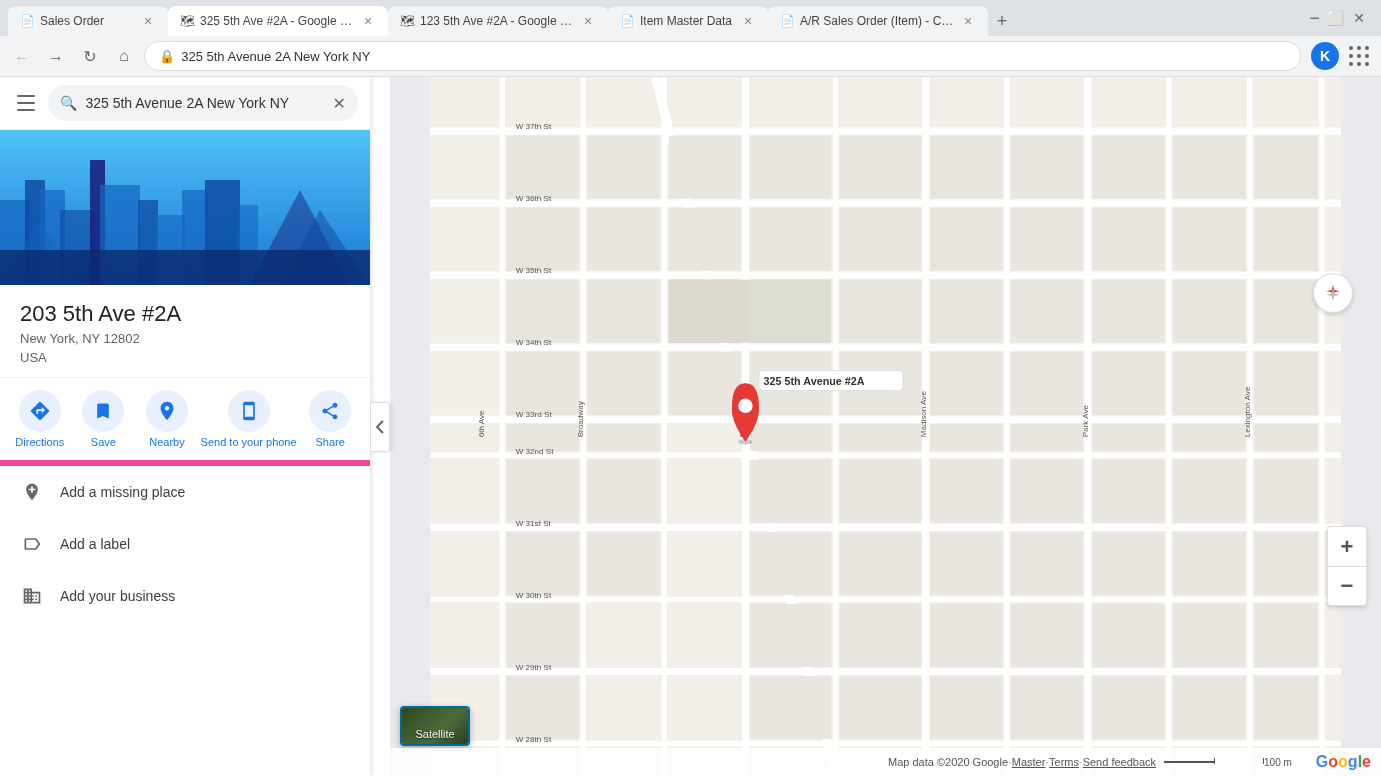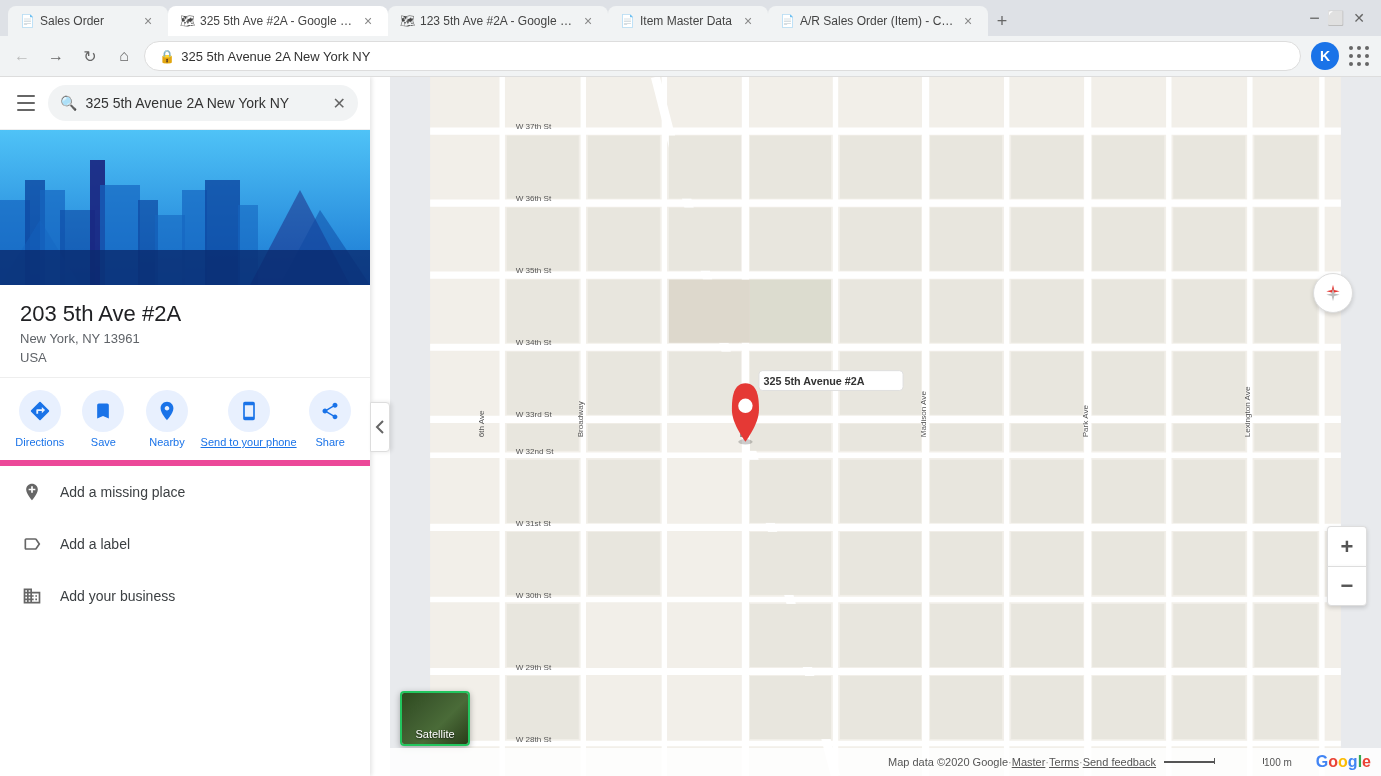--- a/index.html
+++ b/index.html
@@ -63,21 +63,21 @@
 
     
     .map-area { flex: 1; position: relative; background: #e8eaed; overflow: hidden; }
     .map-ctrl-btn { width: 40px; height: 40px; background: #fff; border: 1px solid #ddd; display: flex; align-items: center; justify-content: center; cursor: pointer; font-size: 20px; color: #444; box-shadow: 0 2px 4px rgba(0,0,0,0.15); }
     .map-ctrl-btn:first-child { border-radius: 4px 4px 0 0; }
     .map-ctrl-btn:last-child { border-radius: 0 0 4px 4px; }
 
     .map-compass { position: absolute; right: 14px; bottom: 205px; width: 40px; height: 40px; background: #fff; border-radius: 50%; border: 1px solid #ddd; display: flex; align-items: center; justify-content: center; cursor: pointer; box-shadow: 0 2px 4px rgba(0,0,0,0.15); }
 
     .map-satellite-btn { position: absolute; left: 10px; bottom: 30px; }
-    .satellite-thumb { width: 70px; height: 55px; border-radius: 4px; overflow: hidden; cursor: pointer; box-shadow: 0 2px 6px rgba(0,0,0,0.3); position: relative; border: 2px solid #22c55e; }
+    .satellite-thumb { width: 70px; height: 40px; border-radius: 4px; overflow: hidden; cursor: pointer; box-shadow: 0 2px 6px rgba(0,0,0,0.3); position: relative; border: 2px solid #0369a1; }
     .satellite-label { position: absolute; bottom: 4px; left: 0; right: 0; text-align: center; color: #fff; font-size: 11px; font-weight: 500; text-shadow: 0 1px 2px rgba(0,0,0,0.8); }
     .satellite-bg { width: 100%; height: 100%; background: #3d4a2e; }
 
     
     .map-bottom-bar { position: absolute; bottom: 0; left: 0; right: 0; height: 28px; background: rgba(255,255,255,0.85); display: flex; align-items: center; justify-content: flex-end; padding: 0 10px; font-size: 11px; color: #444; }
   </style>
 </head>
 <body>
 
 <div class="browser-chrome">
@@ -196,21 +196,21 @@
         <polygon points="250,155 300,60 350,155" fill="#1a237e" opacity="0.5"></polygon>
         <polygon points="280,155 320,80 370,155" fill="#0d47a1" opacity="0.5"></polygon>
         <polygon points="0,155 40,90 80,155" fill="#1565c0" opacity="0.4"></polygon>
 
         <rect x="0" y="120" width="370" height="35" fill="#0a2a6e" opacity="0.8"></rect>
       </svg>
     </div>
 
     <div class="location-info">
       <div class="location-name">203 5th Ave #2A</div>
-      <div class="location-address">New York, NY 13961</div>
+      <div class="location-address">New York, NY 12802</div>
       <div class="location-address">USA</div>
     </div>
 
     <div class="action-buttons">
       <div class="action-btn">
         <div class="action-btn-circle">
           <svg width="22" height="22" viewBox="0 0 24 24" fill="#1a73e8">
             <path d="M21.71 11.29l-9-9a1 1 0 0 0-1.42 0l-9 9a1 1 0 0 0 0 1.42l9 9a1 1 0 0 0 1.42 0l9-9a1 1 0 0 0 0-1.42zM14 14.5V12h-4v3H8v-4a1 1 0 0 1 1-1h5V7.5l3.5 3.5-3.5 3.5z"></path>
           </svg>
         </div>
@@ -231,21 +231,21 @@
           </svg>
         </div>
         <span class="action-btn-label">Nearby</span>
       </div>
       <div class="action-btn">
         <div class="action-btn-circle">
           <svg width="20" height="20" viewBox="0 0 24 24" fill="#1a73e8">
             <path d="M17 1.01L7 1c-1.1 0-2 .9-2 2v18c0 1.1.9 2 2 2h10c1.1 0 2-.9 2-2V3c0-1.1-.9-1.99-2-1.99zM17 19H7V5h10v14z"></path>
           </svg>
         </div>
-        <span class="action-btn-label" style="text-align:center;text-decoration:underline;">Send to your phone</span>
+        <span class="action-btn-label" style="text-align:center;">Send to your phone</span>
       </div>
       <div class="action-btn">
         <div class="action-btn-circle">
           <svg width="20" height="20" viewBox="0 0 24 24" fill="#1a73e8">
             <path d="M18 16.08c-.76 0-1.44.3-1.96.77L8.91 12.7c.05-.23.09-.46.09-.7s-.04-.47-.09-.7l7.05-4.11c.54.5 1.25.81 2.04.81 1.66 0 3-1.34 3-3s-1.34-3-3-3-3 1.34-3 3c0 .24.04.47.09.7L8.04 9.81C7.5 9.31 6.79 9 6 9c-1.66 0-3 1.34-3 3s1.34 3 3 3c.79 0 1.5-.31 2.04-.81l7.12 4.16c-.05.21-.08.43-.08.65 0 1.61 1.31 2.92 2.92 2.92s2.92-1.31 2.92-2.92-1.31-2.92-2.92-2.92z"></path>
           </svg>
         </div>
         <span class="action-btn-label">Share</span>
       </div>
     </div>

